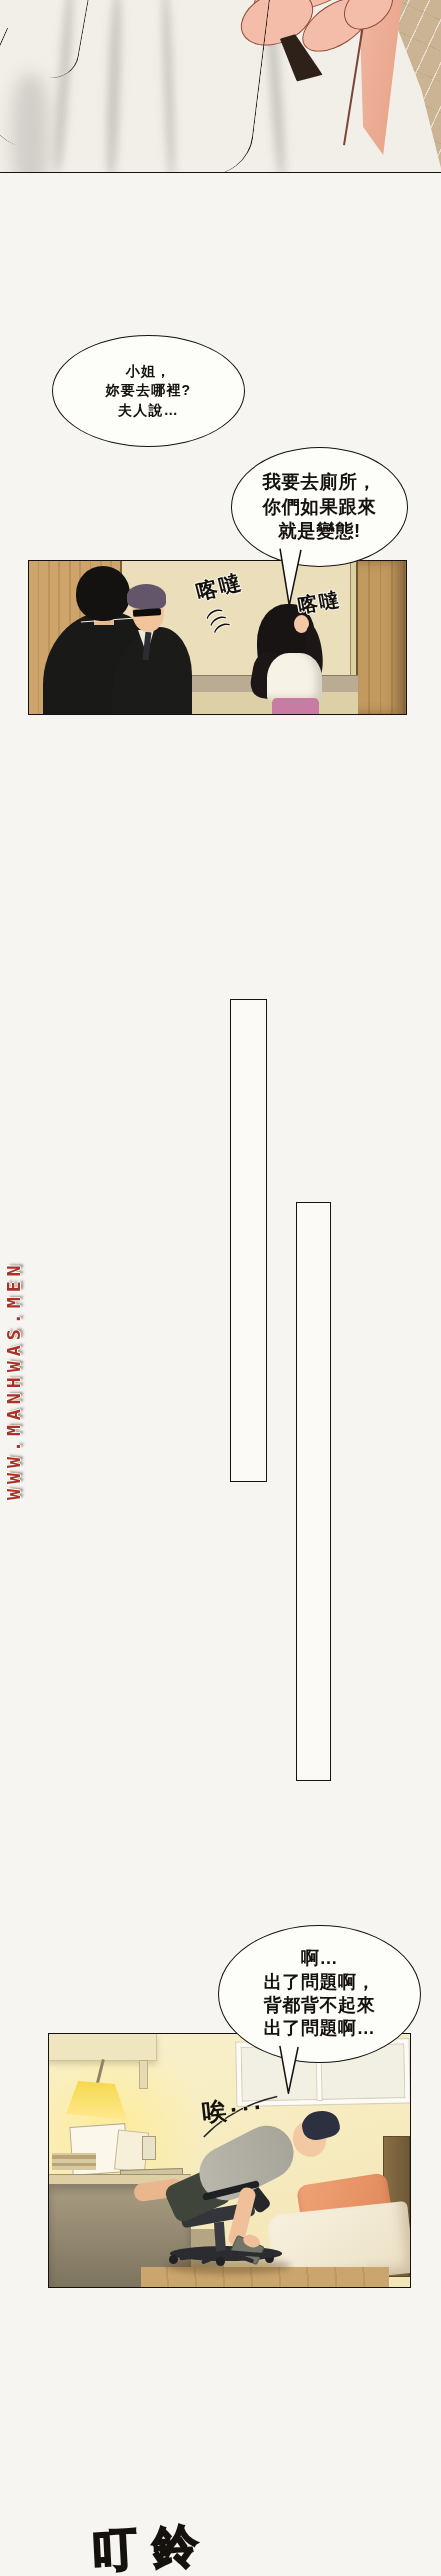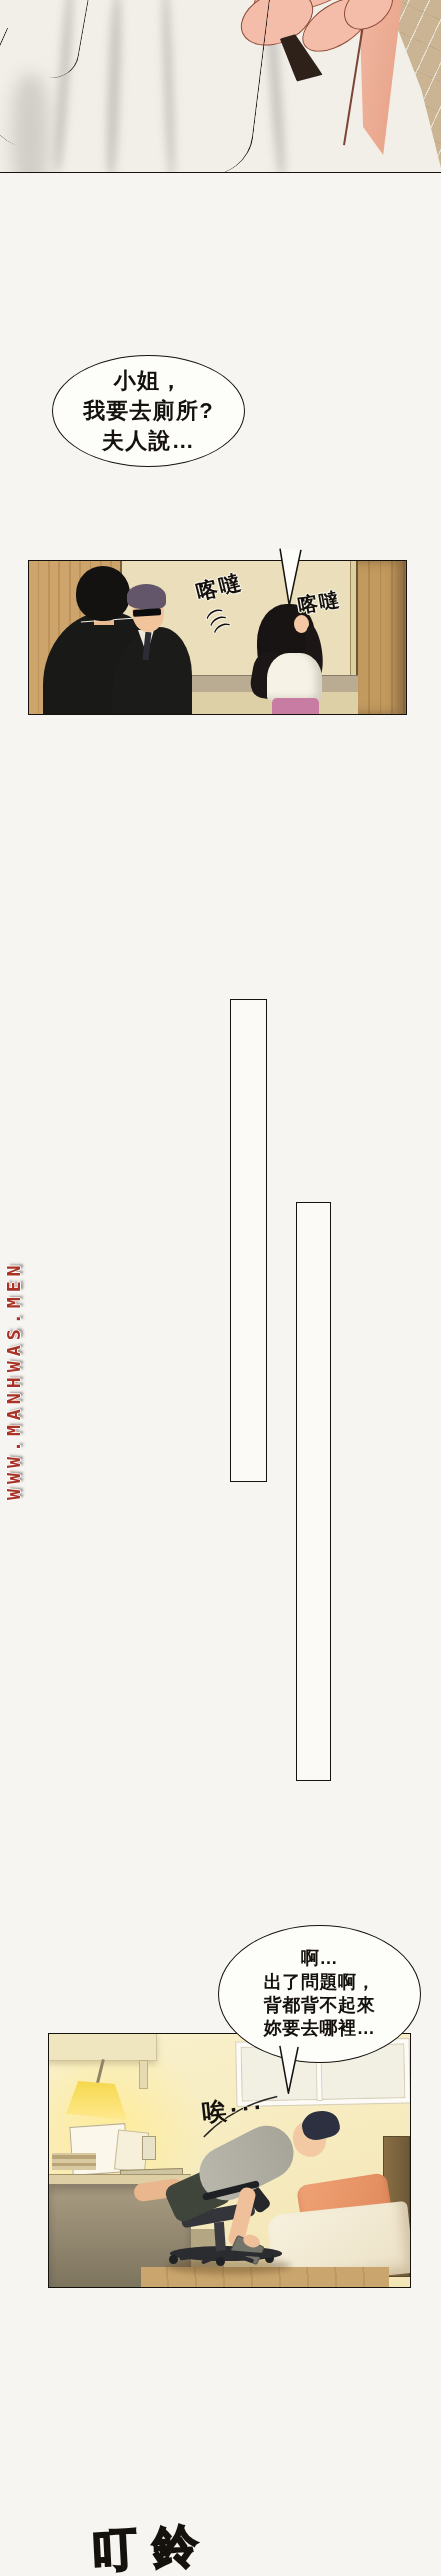--- a/index.html
+++ b/index.html
@@ -43,21 +43,21 @@
   .l1b{left:216px;top:-18.4px;width:43px;height:196px;border-right:1.5px solid #17130f;
        border-radius:0 0 86px 0;transform:rotate(7deg);}
   .l1c{left:56px;top:-6.1px;width:24.5px;height:86px;border-right:1.2px solid #2a2620;
        border-radius:0 0 37px 0;transform:rotate(10deg);}
 
   
   .bubble{position:absolute;background:#fdfdfa;border:1.5px solid #17130f;border-radius:50%;
     display:flex;flex-direction:column;align-items:center;justify-content:center;
     text-align:center;color:#15110d;font-weight:600;z-index:10;}
   .bubble div{white-space:nowrap;}
-  .b1{left:52px;top:355px;width:191px;height:110px;font-size:22px;line-height:1.36;letter-spacing:1.2px;}
+  .b1{left:52px;top:335px;width:191px;height:110px;font-size:14px;line-height:1.36;letter-spacing:1.2px;}
   .b2{left:231px;top:447px;width:175px;height:118px;font-size:18.4px;line-height:1.34;letter-spacing:0.6px;}
   .b3{left:218px;top:1925px;width:201px;height:136px;font-size:18px;line-height:1.3;letter-spacing:0.6px;}
   .tail{position:absolute;z-index:11;}
 
   
   .panel2{left:28px;top:560px;width:377px;height:153px;background:#eadfba;
     border:1.5px solid #15120e;overflow:hidden;}
   .p2-door-left{position:absolute;left:0;top:0;width:91px;height:153px;
     background:repeating-linear-gradient(90deg,#cda56c 0 8.6px,#bf9258 8.6px 10.4px);
     border-right:2.5px solid #7c5f3b;}
@@ -224,24 +224,29 @@
     <div class="finger f2"></div>
     <div class="finger f3"></div>
     <div class="p1-strap"></div>
     <div class="ln l1a"></div>
     <div class="ln l1b"></div>
     <div class="ln l1c"></div>
   </div>
 
   <div class="bubble b1">
     <div>小姐，</div>
-    <div>我要去廁所?</div>
+    <div>妳要去哪裡?</div>
     <div>夫人說…</div>
   </div>
 
+  <div class="bubble b2">
+    <div>我要去廁所，</div>
+    <div>你們如果跟來</div>
+    <div>就是變態!</div>
+  </div>
   <svg class="tail" style="left:275px;top:545px;" width="31" height="64" viewBox="0 0 50 104">
     <path d="M8,6 L23,98 L42,8" fill="#fdfdfa" stroke="#17130f" stroke-width="2.5" stroke-linejoin="round"></path>
   </svg>
 
   <div class="abs panel2">
     <div class="p2-door-left"></div>
     <div class="p2-jamb"></div>
     <div class="p2-door-right"></div>
     <div class="p2-base"></div>
     <div class="p2-wall-low"></div>
@@ -269,21 +274,21 @@
   <div class="abs rect1"></div>
   <div class="abs rect2"></div>
 
   <div class="wm wm-left">WWW.MANHWAS.MEN</div>
   <div class="wm wm-right">WWW.MANHWAS.MEN</div>
 
   <div class="bubble b3">
     <div>啊…</div>
     <div>出了問題啊，</div>
     <div>背都背不起來</div>
-    <div>妳要去哪裡…</div>
+    <div>出了問題啊…</div>
   </div>
   <svg class="tail" style="left:275px;top:2042px;" width="28" height="55" viewBox="0 0 46 90">
     <path d="M8,6 L22,84 L38,8" fill="#fdfdfa" stroke="#17130f" stroke-width="2.5" stroke-linejoin="round"></path>
   </svg>
 
   <div class="abs panel3">
     <div class="p3-glow"></div>
     <div class="p3-window">
       <div class="p3-mullion"></div>
     </div>

